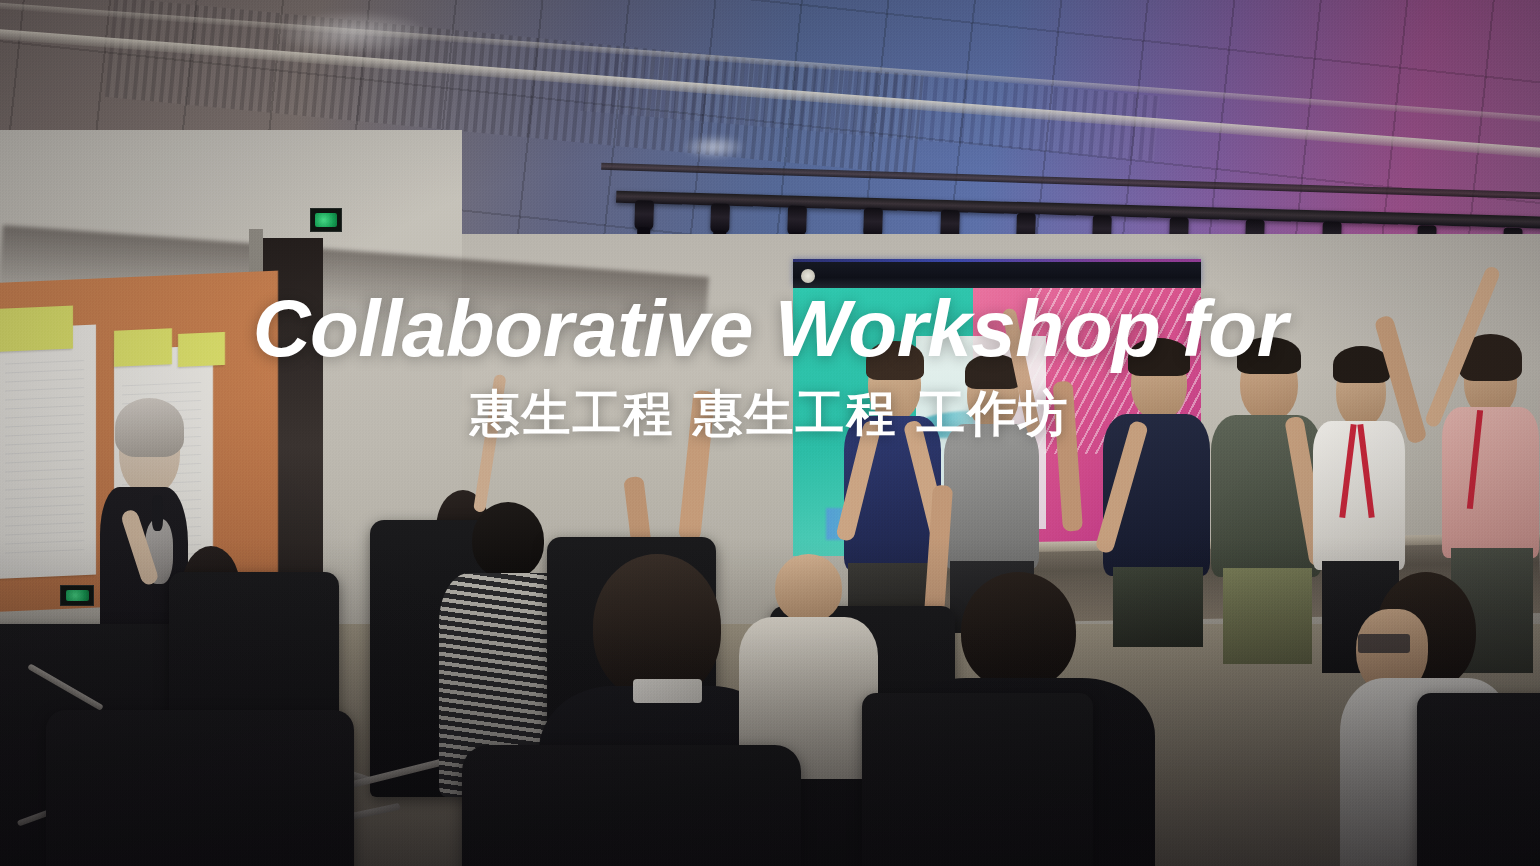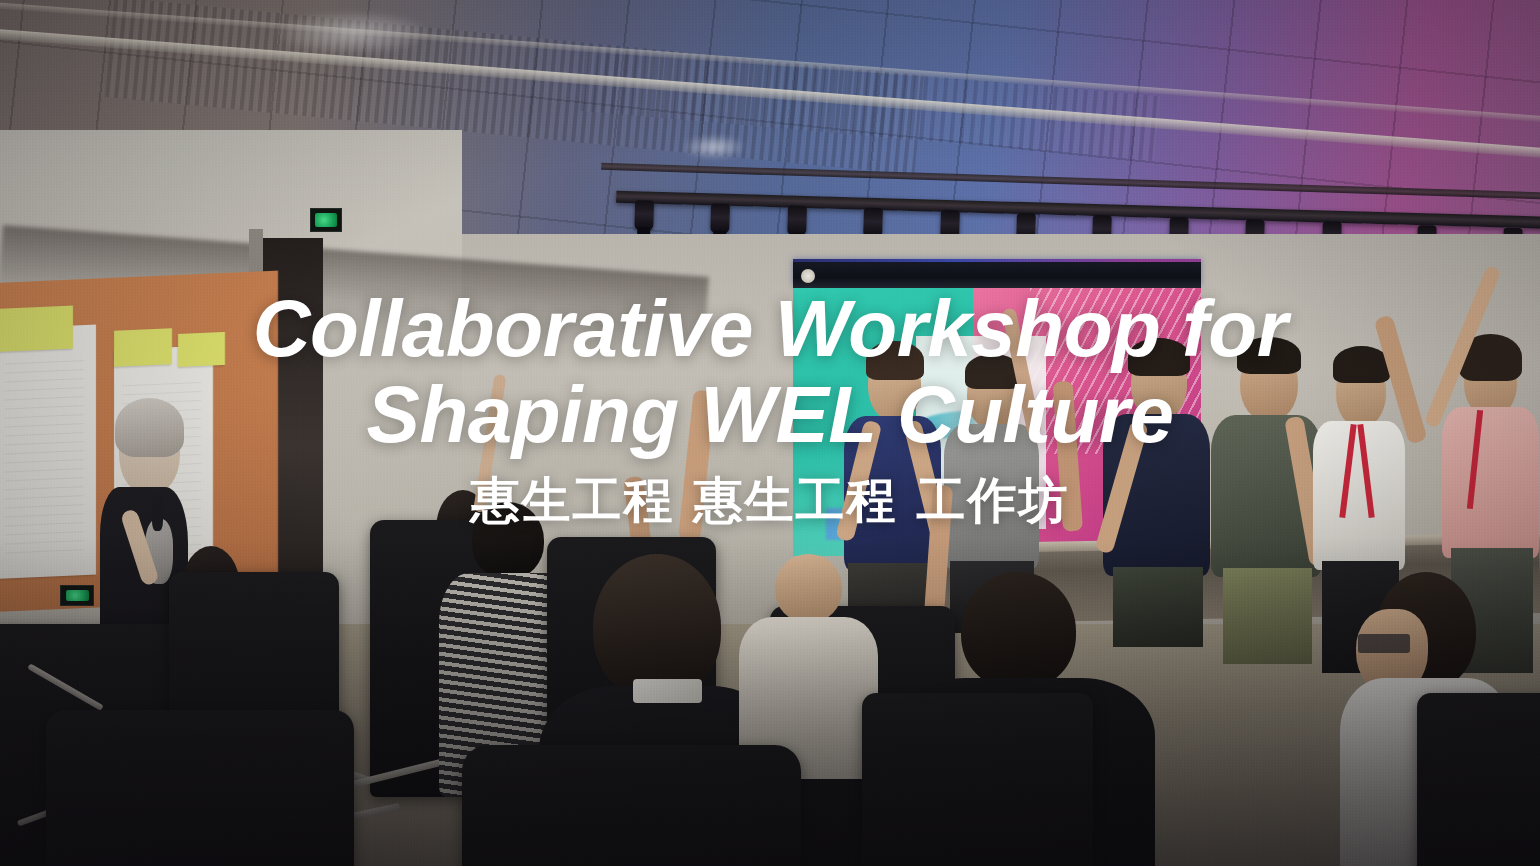--- a/index.html
+++ b/index.html
@@ -624,18 +624,17 @@
     <div class="chair" style="left:30%; top:86%; width:22%; height:18%; border-radius:26px 26px 0 0;"></div>
 
     <div class="darken-bottom"></div>
     <div class="grade"></div>
     <div class="grain"></div>
   </div>
 
   <div class="overlay">
     <div class="title-block">
       <div class="title-line">Collaborative Workshop for</div>
-      <div class="title-line">Shaping WEL Culture</div>
       <div class="subtitle">惠生工程 惠生工程 工作坊</div>
     </div>
   </div>
 
 </div>
 
 </body></html>

